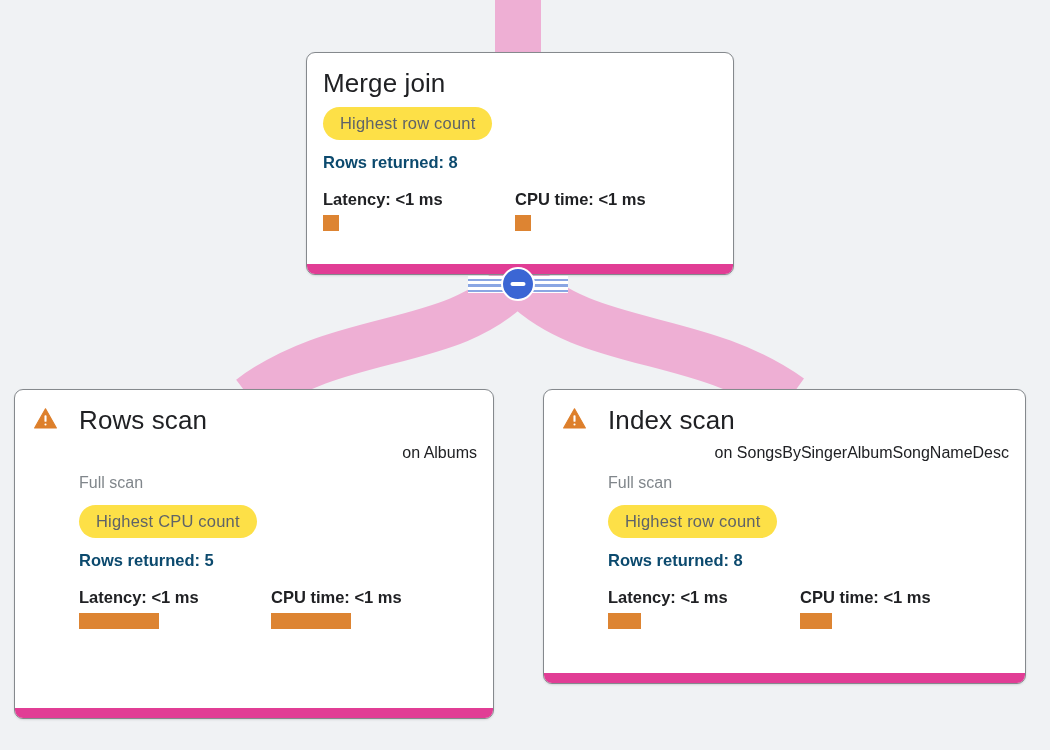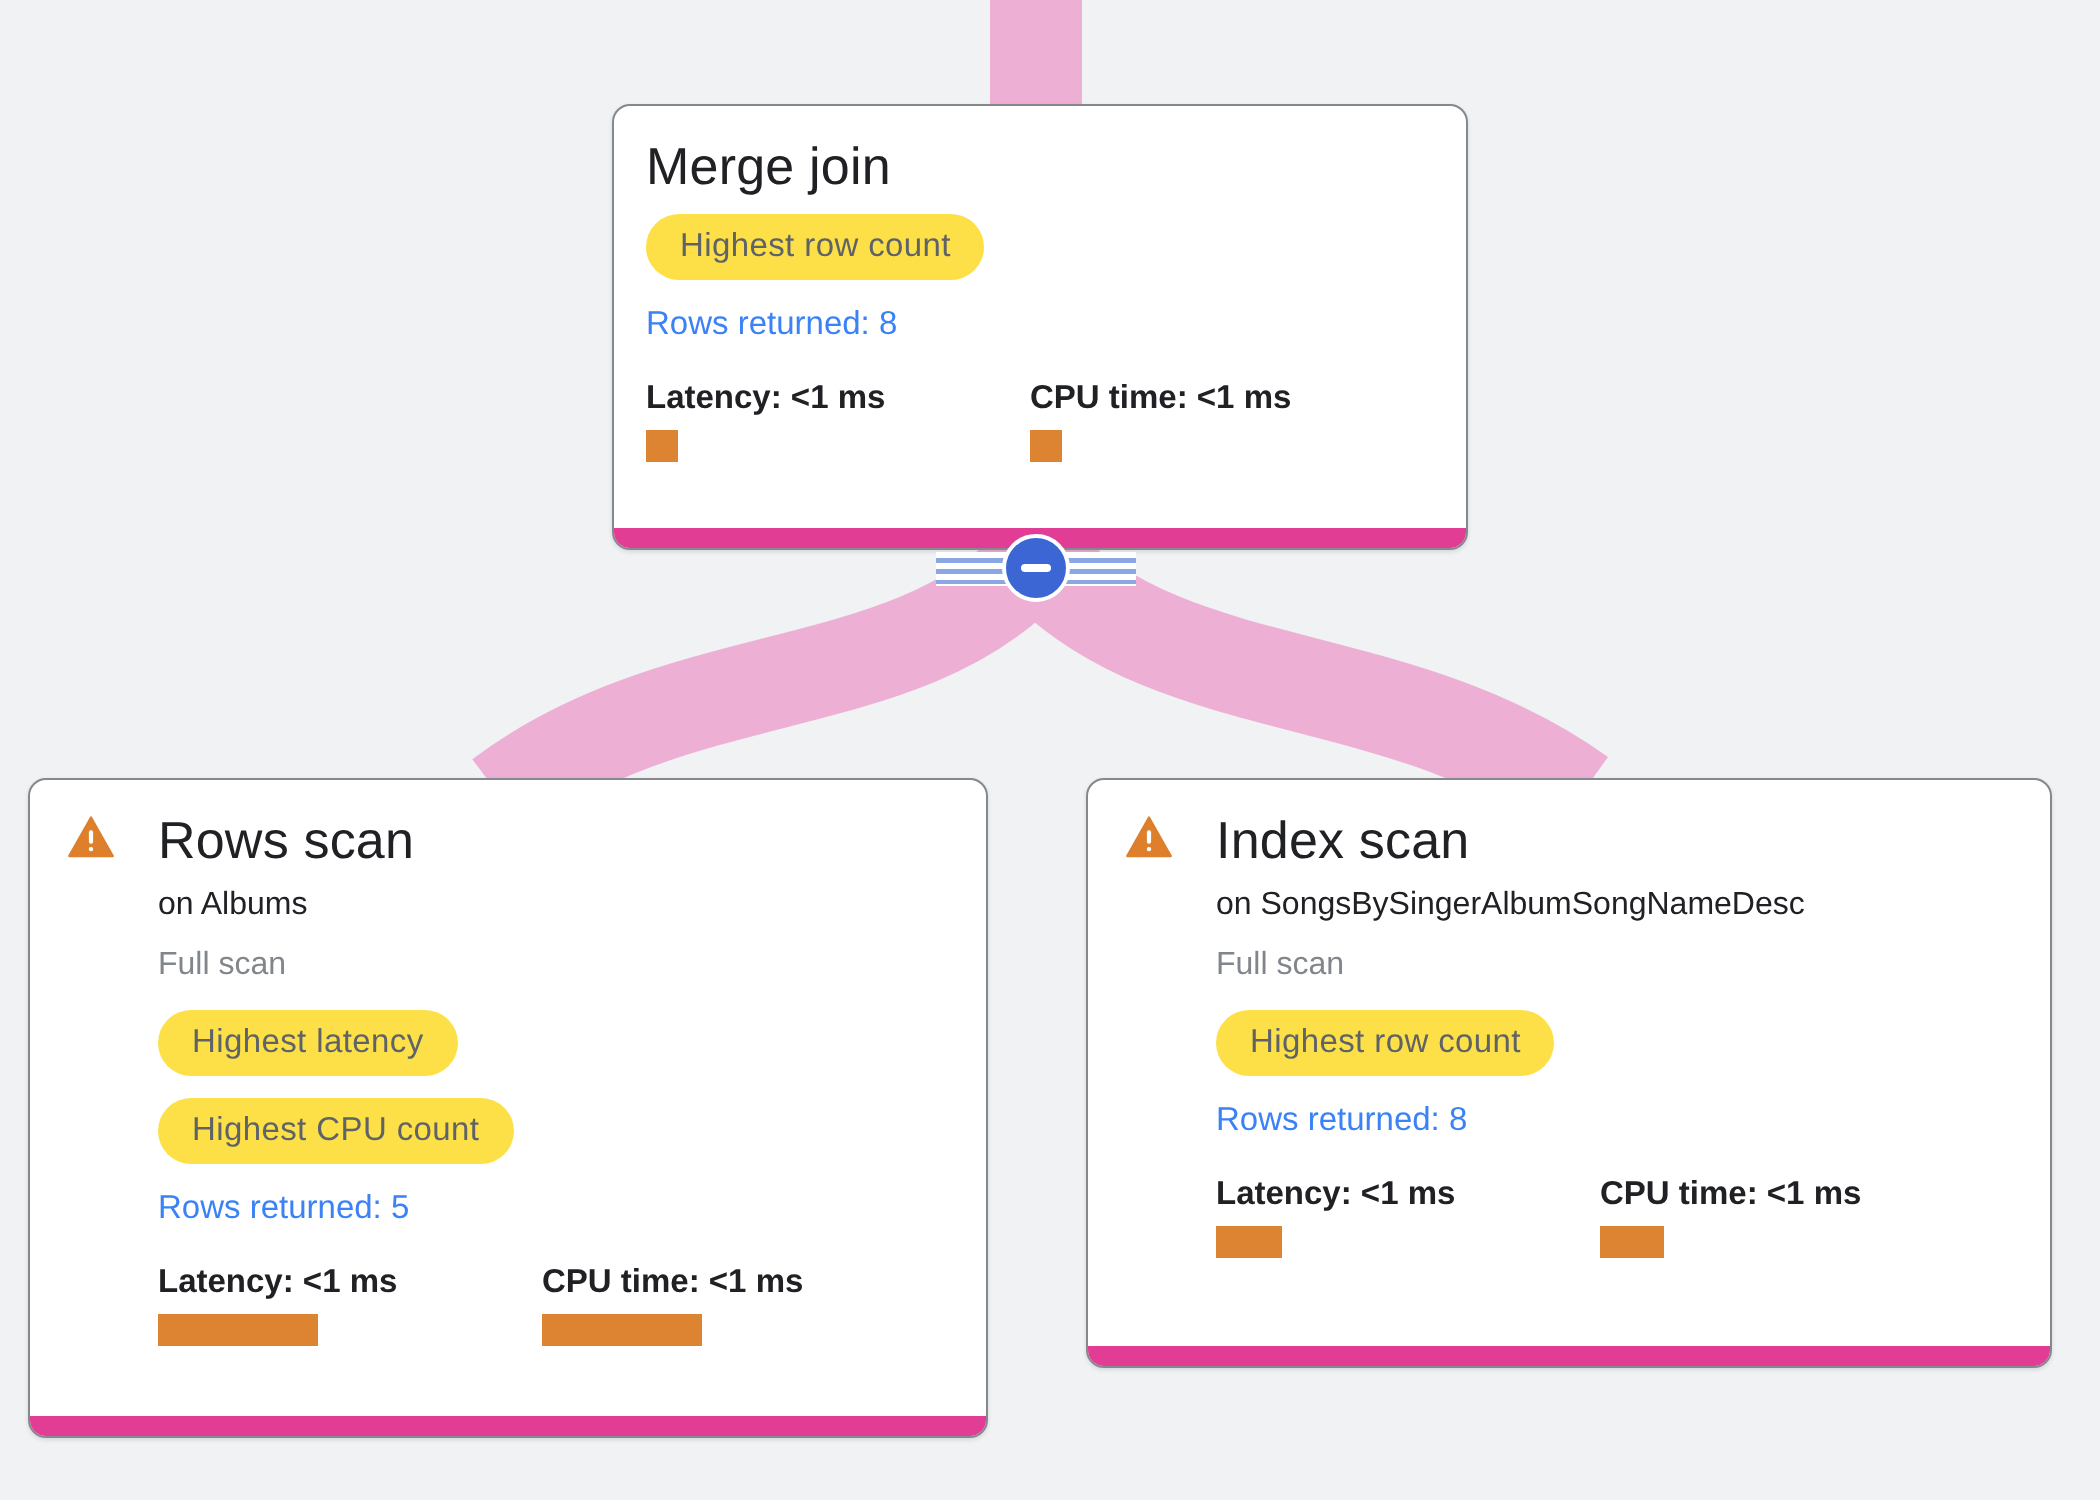--- a/index.html
+++ b/index.html
@@ -46,20 +46,21 @@
     font-weight: 500;
     line-height: 26px;
     letter-spacing: 0.1px;
     color: #202124;
   }
   .node-target {
     font-size: 16px;
     line-height: 22px;
     margin-top: 9px;
     color: #202124;
+    text-align: right;
   }
   .node-scan-type {
     font-size: 16px;
     line-height: 22px;
     margin-top: 8px;
     color: #80868b;
   }
   .badge {
     display: table;
     margin-top: 11px;
@@ -70,21 +71,22 @@
     line-height: 33px;
     padding: 0 17px;
     font-size: 16.5px;
     letter-spacing: 0.2px;
   }
   .merge-badge { margin-top: 11px; }
   .node-rows {
     font-size: 16.5px;
     line-height: 22px;
     margin-top: 11px;
-    color: #3b82f6;
+    color: #0c4a6e;
+    font-weight: bold;
   }
   .metrics-row {
     display: flex;
     margin-top: 15px;
   }
   .metric-col { width: 192px; font-weight: bold; }
   .metric-label {
     font-size: 16.5px;
     line-height: 22px;
     color: #202124;
@@ -169,21 +171,20 @@
   <div class="node-card" id="node-table-scan">
     <svg class="warning-icon" viewBox="0 0 24 22">
       <path d="M12 0.8 L23.4 21 L0.6 21 Z" fill="#dd7f2b" stroke="#dd7f2b" stroke-width="1.2" stroke-linejoin="round"></path>
       <rect x="10.9" y="7.5" width="2.2" height="7" rx="1" fill="#ffffff"></rect>
       <rect x="10.9" y="16.2" width="2.2" height="2.2" rx="1" fill="#ffffff"></rect>
     </svg>
     <div class="node-body indented">
       <div class="node-title">Rows scan</div>
       <div class="node-target">on Albums</div>
       <div class="node-scan-type">Full scan</div>
-      <div class="badge">Highest latency</div>
       <div class="badge">Highest CPU count</div>
       <div class="node-rows">Rows returned: 5</div>
       <div class="metrics-row">
         <div class="metric-col">
           <div class="metric-label">Latency: &lt;1 ms</div>
           <div class="metric-bar" style="width: 80px;"></div>
         </div>
         <div class="metric-col">
           <div class="metric-label">CPU time: &lt;1 ms</div>
           <div class="metric-bar" style="width: 80px;"></div>

